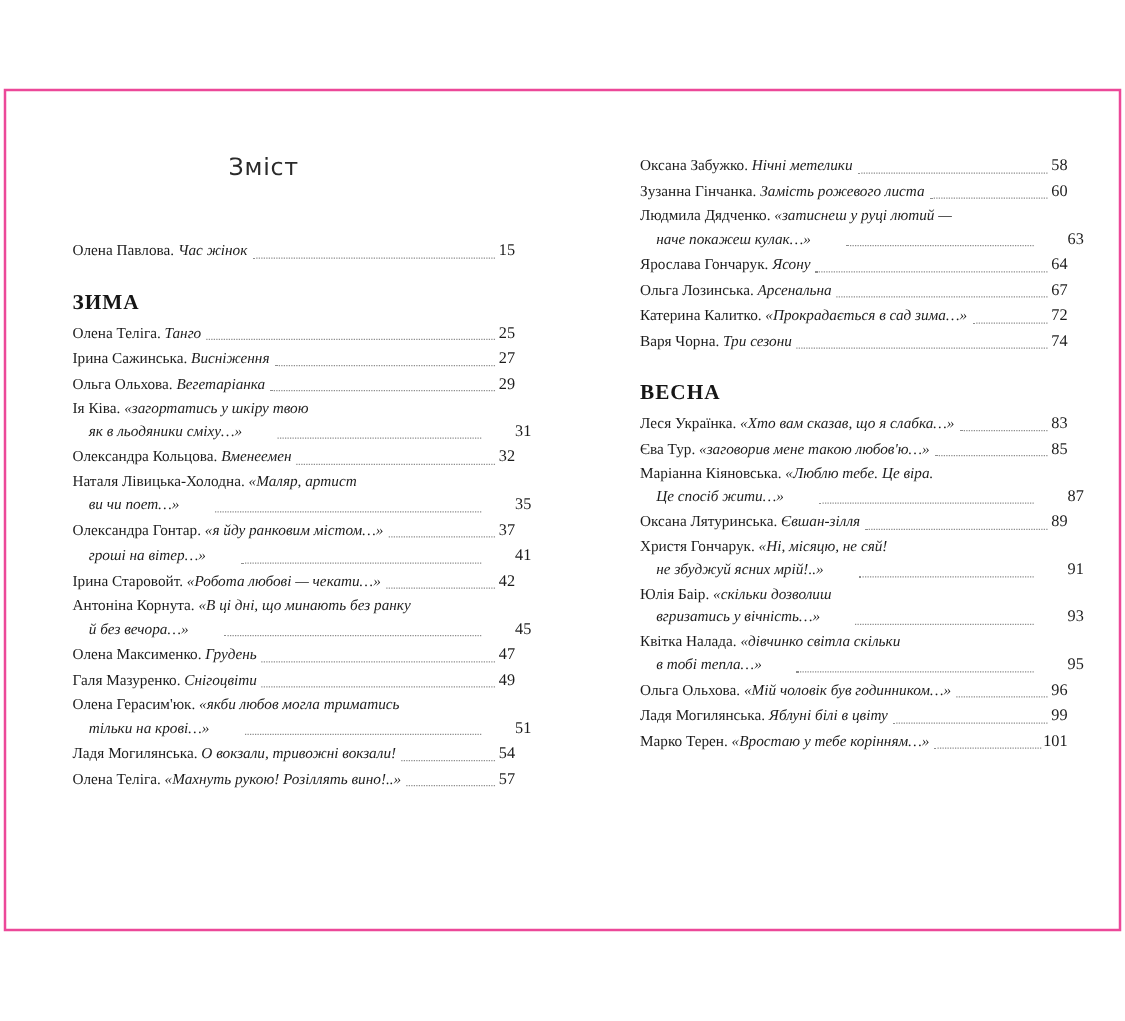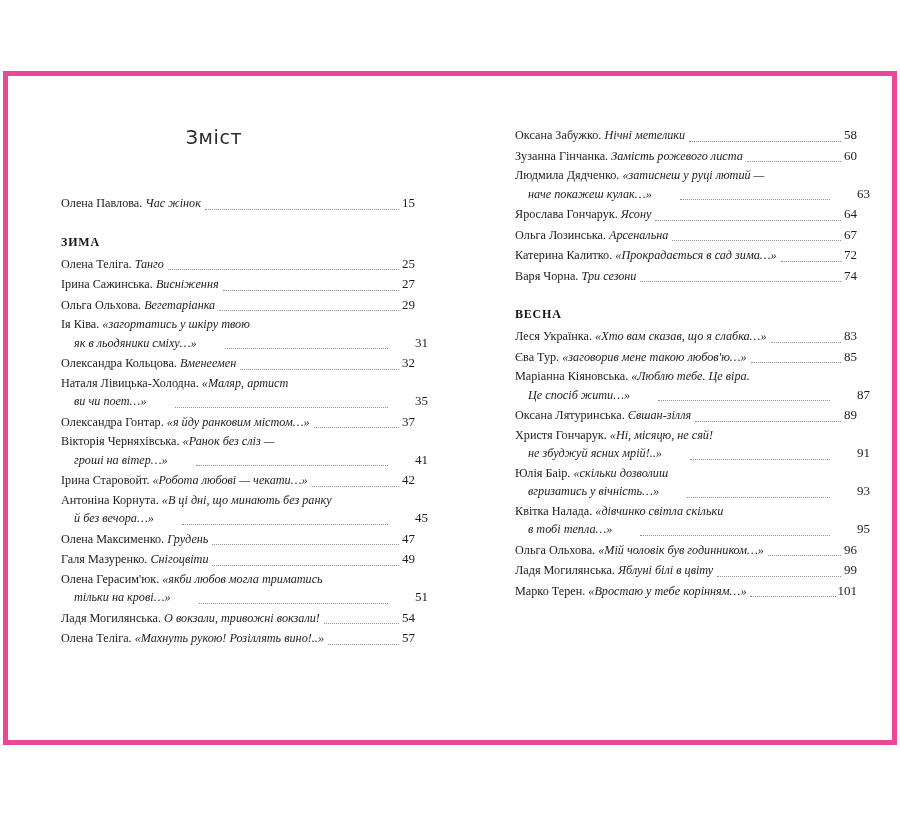--- a/index.html
+++ b/index.html
@@ -16,21 +16,21 @@
   }
 
   
   #spread {
     position: absolute;
     left: 3px;
     top: 71px;
     width: 894px;
     height: 674px;
     box-sizing: border-box;
-    border: 5px solid #ec4899;
+    border: 2px solid #ec4899;
     background: #ffffff;
   }
 
   #spread-inner {
     position: relative;
     width: 100%;
     height: 100%;
   }
 
   
@@ -52,21 +52,21 @@
     color: #2a2a2a;
     text-align: center;
     margin: 0 0 46px 0;
     padding-right: 48px;
   }
 
   
   .section-heading {
     font-family: "Liberation Serif", "DejaVu Serif", serif;
     font-weight: bold;
-    font-size: 12px;
+    font-size: 17px;
     letter-spacing: 0.8px;
     color: #161616;
     margin: 19px 0 5px 0;
   }
   .section-heading.first { margin-top: 22px; }
 
   
   .entry {
     margin: 0 0 2px 0;
     font-size: 12.2px;
@@ -180,23 +180,20 @@
             </div>
           </div>
           <div class="entry">
             <div class="entry-line">
               <span class="entry-text"><span class="author">Олександра Гонтар. </span><span class="work">«я йду ранковим містом…»</span></span>
               <span class="leader"></span>
               <span class="pagenum">37</span>
             </div>
           </div>
           <div class="entry">
-            <div class="entry-line nolead">
-              <span class="entry-text"><span class="author">Вікторія Черняхівська. </span><span class="work">«Ранок без сліз —</span></span>
-            </div>
             <div class="entry-line cont">
               <span class="entry-text"><span class="work">гроші на вітер…»</span></span>
               <span class="leader"></span>
               <span class="pagenum">41</span>
             </div>
           </div>
           <div class="entry">
             <div class="entry-line">
               <span class="entry-text"><span class="author">Ірина Старовойт. </span><span class="work">«Робота любові — чекати…»</span></span>
               <span class="leader"></span>

